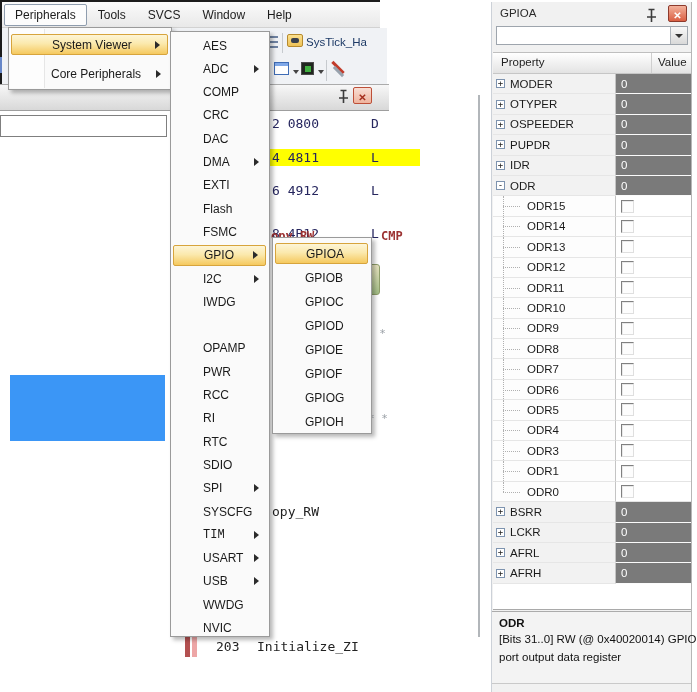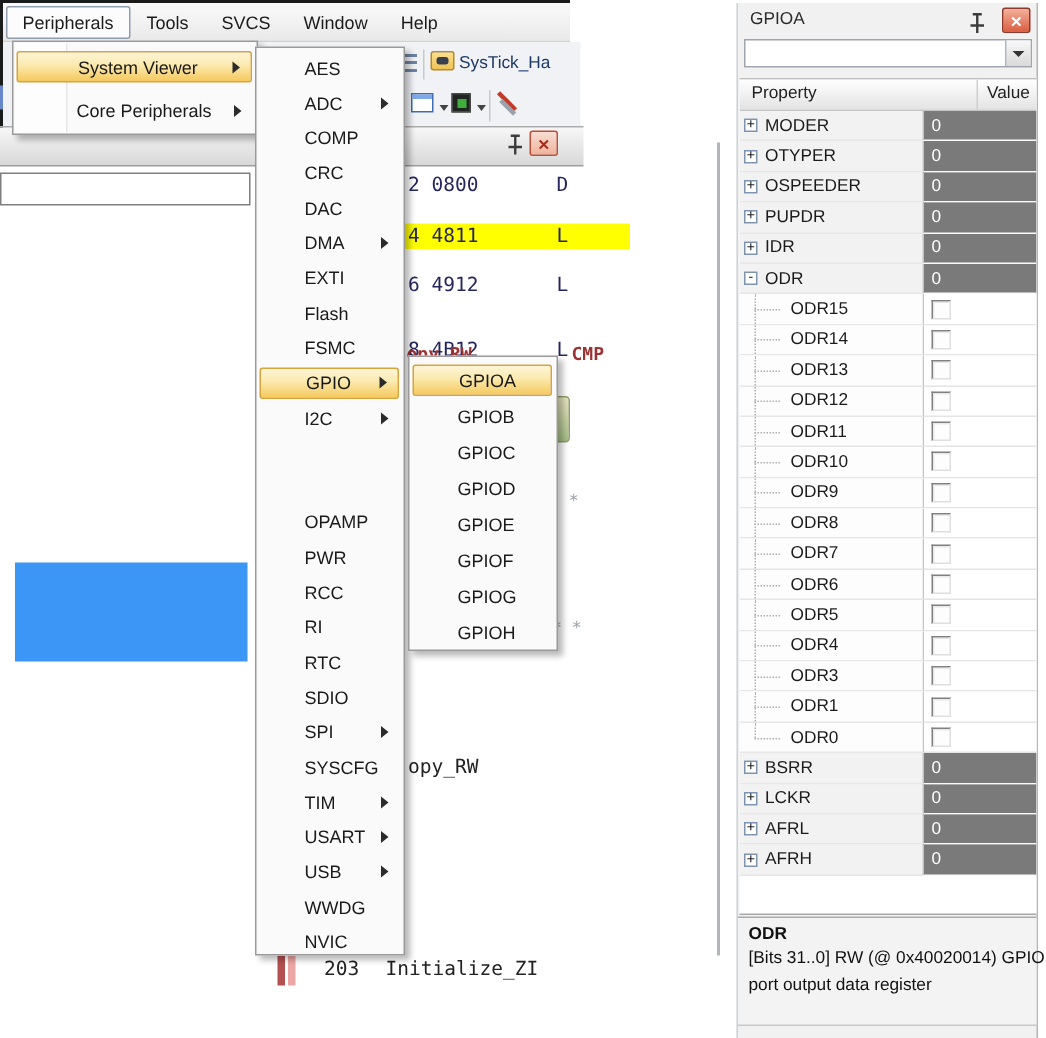--- a/index.html
+++ b/index.html
@@ -249,20 +249,23 @@
         <span class="m-label">FSMC</span>
       </div>
       <div class="m-item m-hl" style="top: 212.7px;">
         <span class="m-label">GPIO</span>
         <span class="m-arrow"></span>
       </div>
       <div class="m-item" style="top: 236px;">
         <span class="m-label">I2C</span>
         <span class="m-arrow"></span>
       </div>
+      <div class="m-item" style="top: 259.3px;">
+        <span class="m-label">IWDG</span>
+      </div>
       <div class="m-item" style="top: 305.9px;">
         <span class="m-label">OPAMP</span>
       </div>
       <div class="m-item" style="top: 329.2px;">
         <span class="m-label">PWR</span>
       </div>
       <div class="m-item" style="top: 352.5px;">
         <span class="m-label">RCC</span>
       </div>
       <div class="m-item" style="top: 375.8px;">
@@ -274,21 +277,21 @@
       <div class="m-item" style="top: 422.4px;">
         <span class="m-label">SDIO</span>
       </div>
       <div class="m-item" style="top: 445.7px;">
         <span class="m-label">SPI</span>
         <span class="m-arrow"></span>
       </div>
       <div class="m-item" style="top: 469px;">
         <span class="m-label">SYSCFG</span>
       </div>
-      <div class="m-item" style="top: 492.3px;">
+      <div class="m-item" style="top: 492.3px; font-family: Liberation Mono, monospace;">
         <span class="m-label">TIM</span>
         <span class="m-arrow"></span>
       </div>
       <div class="m-item" style="top: 515.6px;">
         <span class="m-label">USART</span>
         <span class="m-arrow"></span>
       </div>
       <div class="m-item" style="top: 538.9px;">
         <span class="m-label">USB</span>
         <span class="m-arrow"></span>

